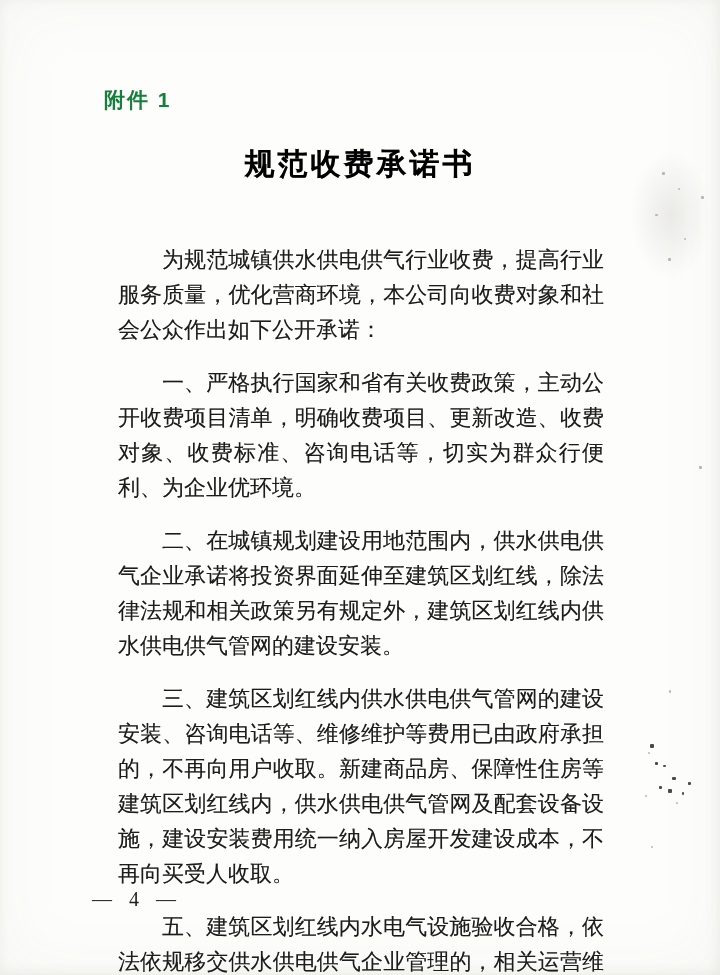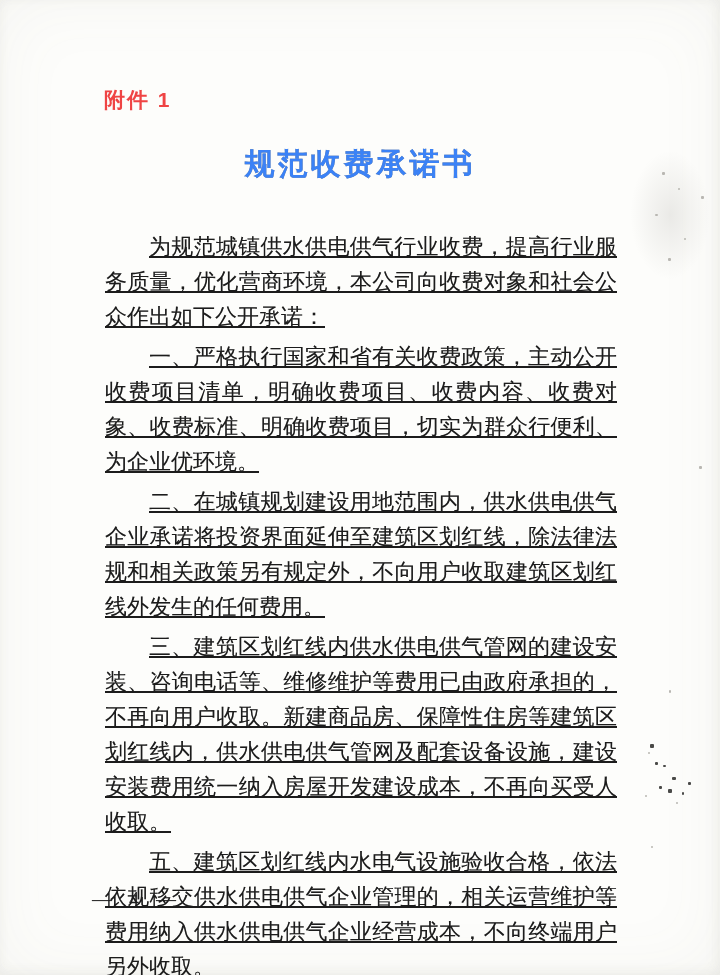--- a/index.html
+++ b/index.html
@@ -19,50 +19,49 @@
     color: #1c1c1c;
   }
   .attachment {
     position: absolute;
     left: 104px;
     top: 86px;
     font-size: 21px;
     font-weight: bold;
     letter-spacing: 2px;
     font-family: "Liberation Sans", "DejaVu Sans", sans-serif;
-    color: #ef4444;
+    color: #15803d;
   }
   .doc-title {
     position: absolute;
     left: 0;
     right: 0;
     top: 144px;
     margin: 0;
     text-align: center;
     font-size: 30px;
     font-weight: bold;
     letter-spacing: 3px;
-    color: #3b82f6;
+    color: #000000;
     text-shadow: 0 0 0.6px rgba(20,20,20,0.55);
   }
   .doc-body {
     position: absolute;
     left: 100px;
     top: 224px;
     width: 522px;
     font-size: 22px;
     line-height: 35px;
     text-align: justify;
     text-shadow: 0 0 0.4px rgba(25,25,25,0.4);
   }
   .doc-body p {
-    margin: 5px;
+    margin: 18px;
     padding: 0;
     text-indent: 2em;
-    text-decoration: underline;
   }
   .page-number {
     position: absolute;
     left: 92px;
     top: 888px;
     font-size: 20px;
     letter-spacing: 6px;
     color: #1e1e1e;
   }
   
@@ -81,22 +80,22 @@
 <body>
 
 <div class="page">
 
   <div class="attachment">附件 1</div>
 
   <h1 class="doc-title">规范收费承诺书</h1>
 
   <div class="doc-body">
     <p>为规范城镇供水供电供气行业收费，提高行业服务质量，优化营商环境，本公司向收费对象和社会公众作出如下公开承诺：</p>
-    <p>一、严格执行国家和省有关收费政策，主动公开收费项目清单，明确收费项目、收费内容、收费对象、收费标准、明确收费项目，切实为群众行便利、为企业优环境。</p>
-    <p>二、在城镇规划建设用地范围内，供水供电供气企业承诺将投资界面延伸至建筑区划红线，除法律法规和相关政策另有规定外，不向用户收取建筑区划红线外发生的任何费用。</p>
+    <p>一、严格执行国家和省有关收费政策，主动公开收费项目清单，明确收费项目、更新改造、收费对象、收费标准、咨询电话等，切实为群众行便利、为企业优环境。</p>
+    <p>二、在城镇规划建设用地范围内，供水供电供气企业承诺将投资界面延伸至建筑区划红线，除法律法规和相关政策另有规定外，建筑区划红线内供水供电供气管网的建设安装。</p>
     <p>三、建筑区划红线内供水供电供气管网的建设安装、咨询电话等、维修维护等费用已由政府承担的，不再向用户收取。新建商品房、保障性住房等建筑区划红线内，供水供电供气管网及配套设备设施，建设安装费用统一纳入房屋开发建设成本，不再向买受人收取。</p>
     <p>五、建筑区划红线内水电气设施验收合格，依法依规移交供水供电供气企业管理的，相关运营维护等费用纳入供水供电供气企业经营成本，不向终端用户另外收取。</p>
 
   </div>
 
   <div class="page-number">— 4 —</div>
 
   <div class="smudge" style="left:630px; top:150px; width:80px; height:130px;"></div>
   <div class="speck faint" style="left:662px; top:172px; width:3px;  height:3px;"></div>
   <div class="speck faint" style="left:678px; top:188px; width:2px;  height:2px;"></div>

